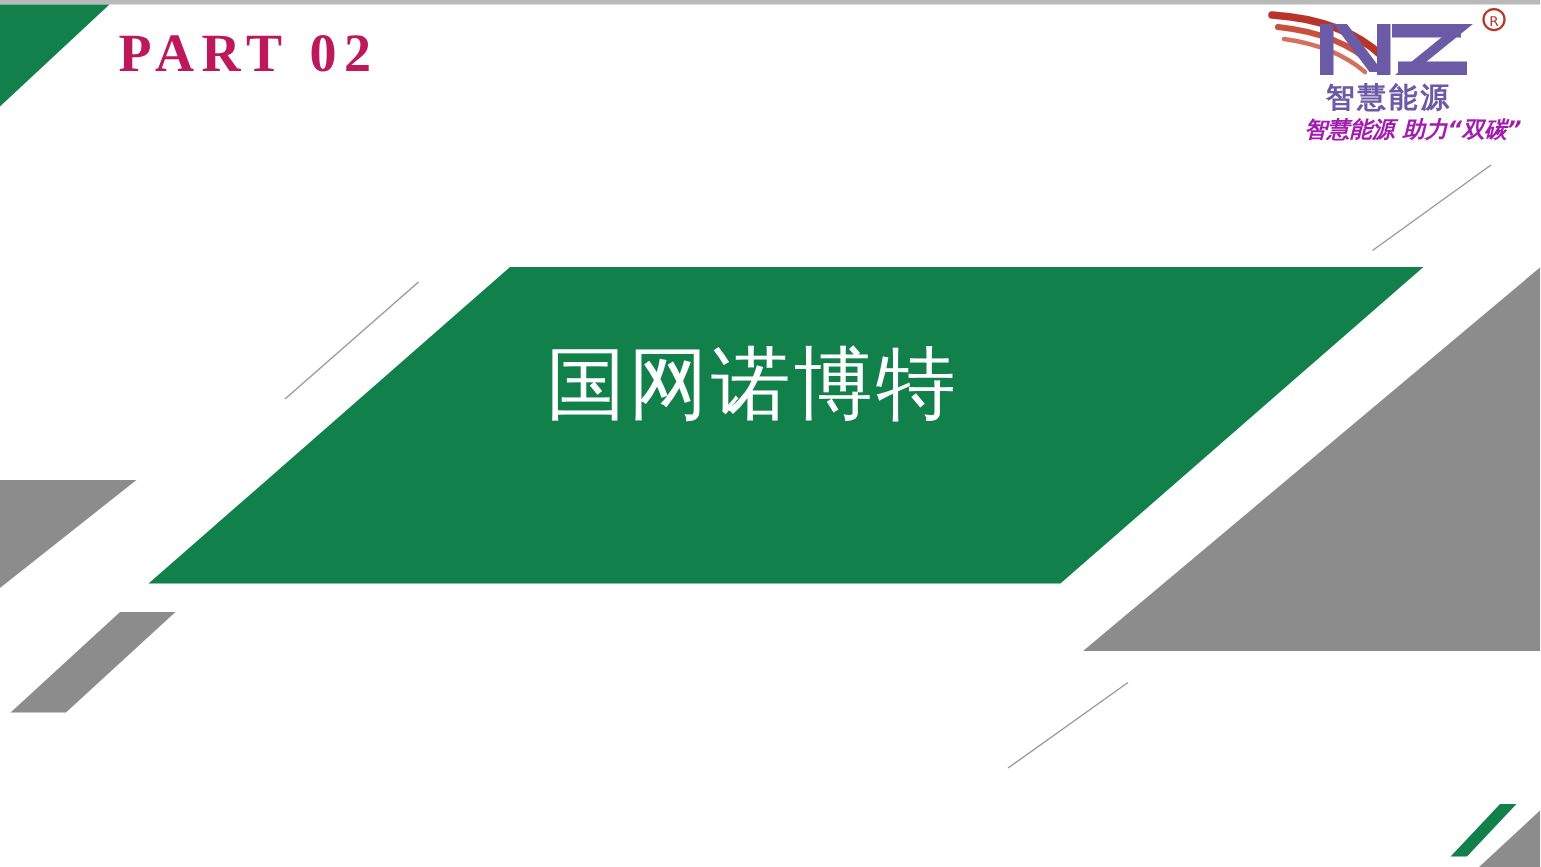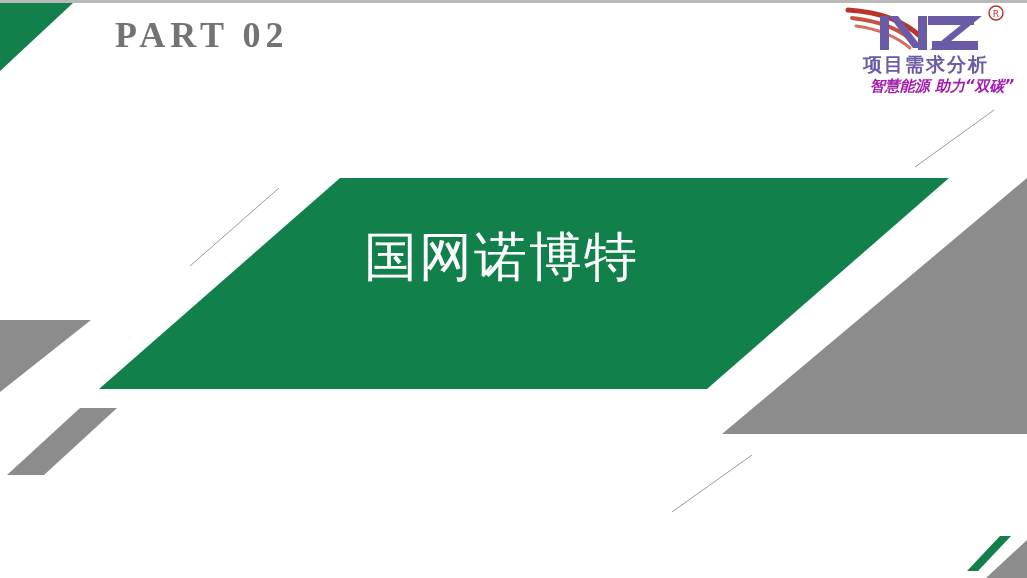--- a/index.html
+++ b/index.html
@@ -41,23 +41,22 @@
 
   
   .part-label {
     position: absolute;
     left: 79px;
     top: 14px;
     font-family: "Liberation Serif", "DejaVu Serif", serif;
     font-size: 36px;
     font-weight: bold;
     letter-spacing: 5px;
-    color: #737373;
+    color: #be185d;
     white-space: nowrap;
-    margin-left: 36px;
   }
 
   
   .slide-title {
     position: absolute;
     left: 364px;
     top: 230px;
     width: 330px;
     font-family: "DejaVu Serif", "Liberation Serif", serif;
     font-size: 53px;
@@ -155,18 +154,18 @@
       <rect x="82" y="12" width="9" height="34" fill="#6b5aa5"></rect>
 
       <rect x="92" y="12" width="46" height="9" fill="#6b5aa5"></rect>
       <polygon points="136,12 146,12 104,46 94,46" fill="#6b5aa5"></polygon>
       <rect x="96" y="37" width="46" height="9" fill="#6b5aa5"></rect>
 
       <circle cx="160" cy="9" r="7" fill="none" stroke="#b8342a" stroke-width="1.5"></circle>
       <text x="160" y="13" font-family="DejaVu Sans, sans-serif" font-size="9" fill="#b8342a" text-anchor="middle">R</text>
     </svg>
 
-    <div class="logo-name">项目需求分析</div>
+    <div class="logo-name">智慧能源</div>
 
     <div class="logo-tagline">智慧能源 助力“双碳”</div>
   </div>
 
 </div>
 
 </body></html>

